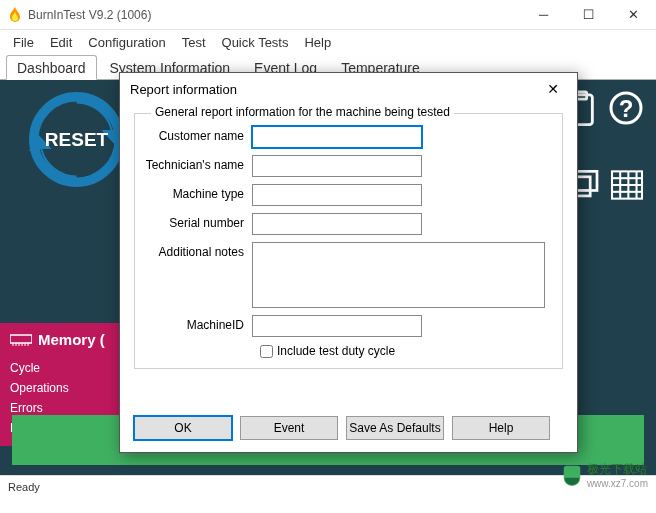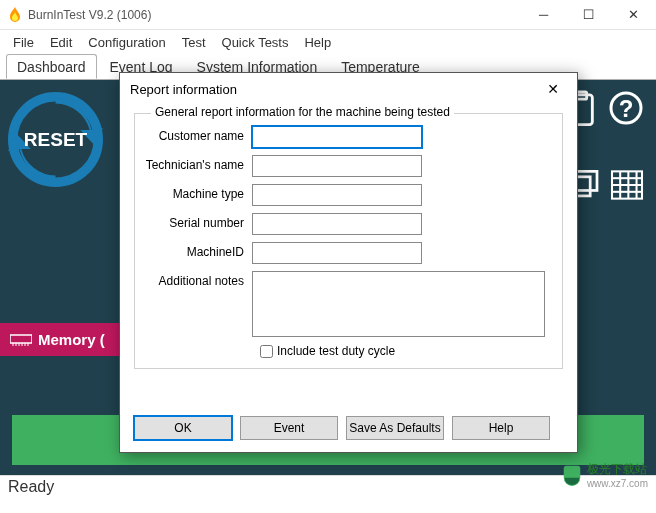--- a/index.html
+++ b/index.html
@@ -7,37 +7,37 @@
 
 .titlebar { height: 30px; display: flex; align-items: center; padding-left: 8px; background: #fff; border-bottom: 1px solid #e5e5e5; }
 .titlebar .flame { margin-right: 6px; }
 .titlebar .title { color: #555; font-size: 12px; flex: 1; }
 .winctl { display: flex; }
 .winctl div { width: 45px; height: 30px; display: flex; align-items: center; justify-content: center; color: #333; font-size: 13px; }
 
 .menubar { height: 24px; display: flex; align-items: center; padding: 0 6px; gap: 2px; font-size: 13px; color: #333; }
 .menubar span { padding: 2px 7px; cursor: default; }
 
-.tabs { height: 26px; display: flex; align-items: flex-start; padding-left: 6px; border-bottom: 1px solid #b0b0b0; font-size: 14px; color: #333; }
+.tabs { height: 26px; display: flex; align-items: center; padding-left: 6px; border-bottom: 1px solid #b0b0b0; font-size: 14px; color: #333; }
 .tabs .tab { padding: 4px 10px 3px; border: 1px solid transparent; border-bottom: none; margin-right: 2px; position: relative; }
 .tabs .tab.active { background: #fff; border-color: #b0b0b0; border-top: 1px solid #b0b0b0; border-bottom: 1px solid #fff; margin-bottom: -1px; border-radius: 3px 3px 0 0; }
 
 .canvas { position: relative; height: 395px; background: #1f404c; overflow: hidden; }
 .canvas-top { height: 160px; background: #1f404c; position: relative; }
-.reset-icon { position: absolute; left: 8px; top: 12px; }
+.reset-icon { position: absolute; left: 29px; top: 12px; }
 .top-icons { position: absolute; right: 12px; top: 10px; display: flex; gap: 10px; }
 .top-icons2 { position: absolute; right: 12px; top: 90px; display: flex; gap: 10px; }
 
 .memory-block { position: absolute; left: 0; top: 243px; width: 130px; background: #be185d; padding: 8px 10px; color: #fff; }
 .memory-title { font-size: 15px; font-weight: bold; display: flex; align-items: center; gap: 6px; }
 .memory-stats { margin-top: 10px; font-size: 12px; line-height: 20px; }
 
 .tests-passed { position: absolute; left: 12px; right: 12px; bottom: 10px; height: 50px; background: #3fb060; color: #fff; display: flex; align-items: center; justify-content: center; font-size: 32px; font-weight: 600; letter-spacing: 4px; }
 
-.statusbar { height: 22px; border-top: 1px solid #ddd; padding: 6px 8px; font-size: 16px; color: #333; display: flex; align-items: center; }
+.statusbar { height: 22px; border-top: 1px solid #ddd; padding: 6px 8px; font-size: 11px; color: #333; display: flex; align-items: center; }
 
 .dialog { position: absolute; left: 119px; top: 72px; width: 459px; height: 381px; background: #fff; border: 1px solid #555; box-shadow: 3px 3px 15px rgba(0,0,0,0.4); display: flex; flex-direction: column; }
 .dialog-title { height: 32px; display: flex; align-items: center; padding: 0 10px; font-size: 13px; }
 .dialog-title span.t { flex: 1; }
 .dialog-close { width: 28px; height: 24px; display: flex; align-items: center; justify-content: center; font-size: 14px; cursor: pointer; }
 .dialog-body { flex: 1; padding: 8px 14px 4px; }
 .groupbox { border: 1px solid #d0d0d0; padding: 12px 10px 10px; position: relative; }
 .groupbox-title { position: absolute; top: -9px; left: 16px; background: #fff; padding: 0 4px; font-size: 12px; }
 .form-row { display: flex; align-items: flex-start; margin-bottom: 7px; }
 .form-row label { width: 107px; text-align: right; padding-right: 8px; font-size: 12px; padding-top: 3px; }
@@ -77,22 +77,22 @@
   <span>File</span>
   <span>Edit</span>
   <span>Configuration</span>
   <span>Test</span>
   <span>Quick Tests</span>
   <span>Help</span>
 </div>
 
 <div class="tabs">
   <div class="tab active">Dashboard</div>
+  <div class="tab">System Information</div>
   <div class="tab">Event Log</div>
-  <div class="tab">System Information</div>
   <div class="tab">Temperature</div>
 </div>
 
 <div class="canvas">
   <div class="canvas-top">
     <div class="reset-icon">
       <svg width="95" height="95" viewBox="0 0 100 100">
         <circle cx="50" cy="50" r="45" fill="none" stroke="#1a7db5" stroke-width="10"></circle>
         <path d="M50 12 A38 38 0 0 1 86 40 L76 40 L90 55 L100 38 L88 40 A44 44 0 0 0 50 6 Z" fill="#1a7db5"></path>
         <path d="M50 88 A38 38 0 0 1 14 60 L24 60 L10 45 L0 62 L12 60 A44 44 0 0 0 50 94 Z" fill="#1a7db5"></path>
@@ -142,20 +142,26 @@
             <line x1="3" y1="10" x2="3" y2="13" stroke="#fff"></line>
             <line x1="6" y1="10" x2="6" y2="13" stroke="#fff"></line>
             <line x1="9" y1="10" x2="9" y2="13" stroke="#fff"></line>
             <line x1="12" y1="10" x2="12" y2="13" stroke="#fff"></line>
             <line x1="15" y1="10" x2="15" y2="13" stroke="#fff"></line>
             <line x1="18" y1="10" x2="18" y2="13" stroke="#fff"></line>
           </svg>
       </span>
       <span>Memory (</span>
     </div>
+    <div class="memory-stats">
+      <div>Cycle</div>
+      <div>Operations</div>
+      <div>Errors</div>
+      <div>Last Error Descripti</div>
+    </div>
   </div>
 
   <div class="tests-passed">TESTS PASSED</div>
 </div>
 
 <div class="statusbar">
   <span>Ready</span>
 </div>
 
 <div class="watermark">
@@ -188,26 +194,26 @@
       </div>
       <div class="form-row">
         <label>Machine type</label>
         <input type="text" value="" style="">
       </div>
       <div class="form-row">
         <label>Serial number</label>
         <input type="text" value="" style="">
       </div>
       <div class="form-row">
-        <label>MachineID</label>
-        <input type="text" value="" style="">
-      </div>
-      <div class="form-row">
         <label>Additional notes</label>
         <textarea style=""></textarea>
+      </div>
+      <div class="form-row">
+        <label>MachineID</label>
+        <input type="text" value="" style="">
       </div>
       <div class="checkbox-row">
         <input type="checkbox" style="">
         <span>Include test duty cycle</span>
       </div>
     </div>
   </div>
   <div class="dialog-buttons">
     <button class="primary">OK</button>
     <button>Event</button>

